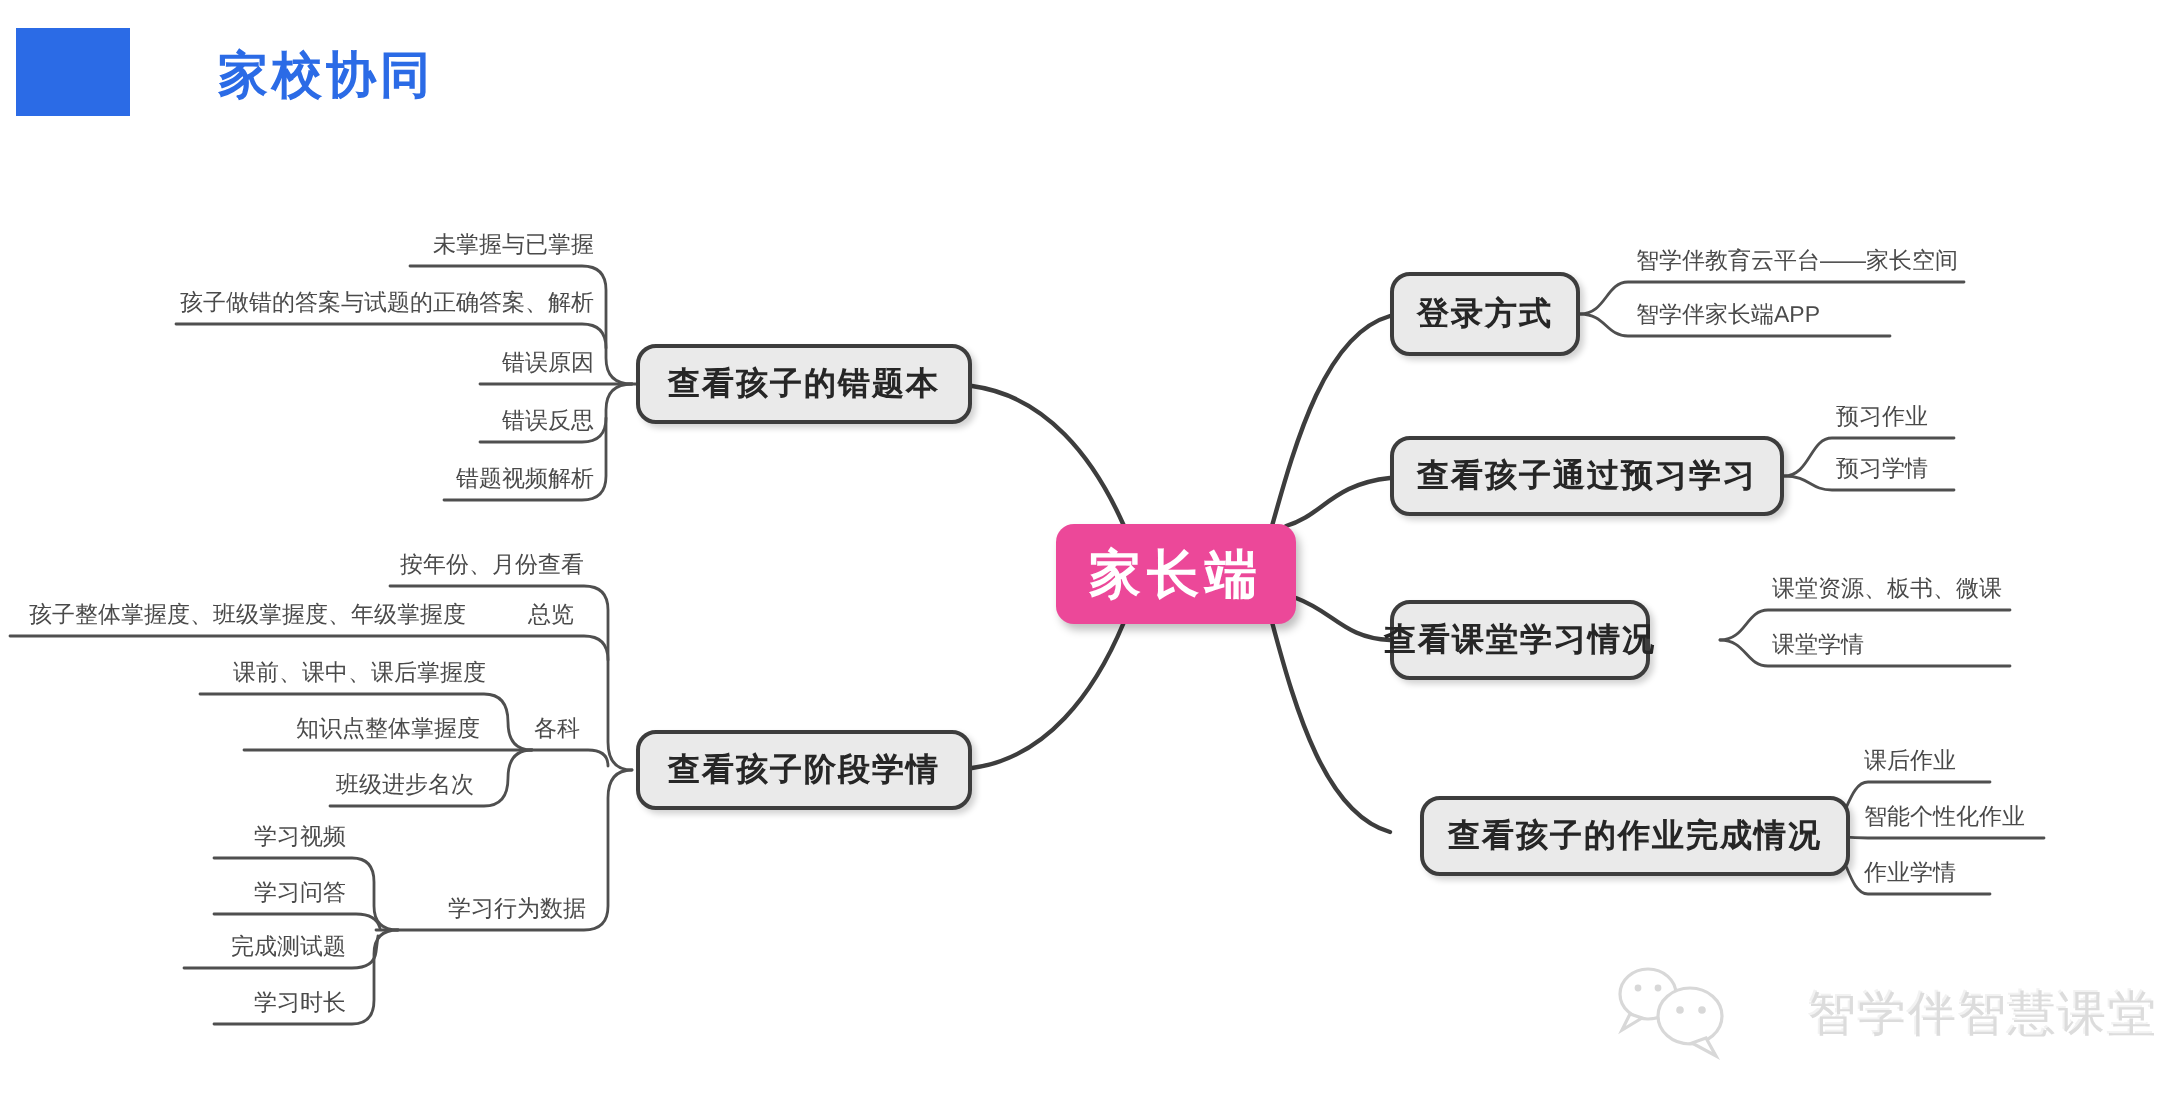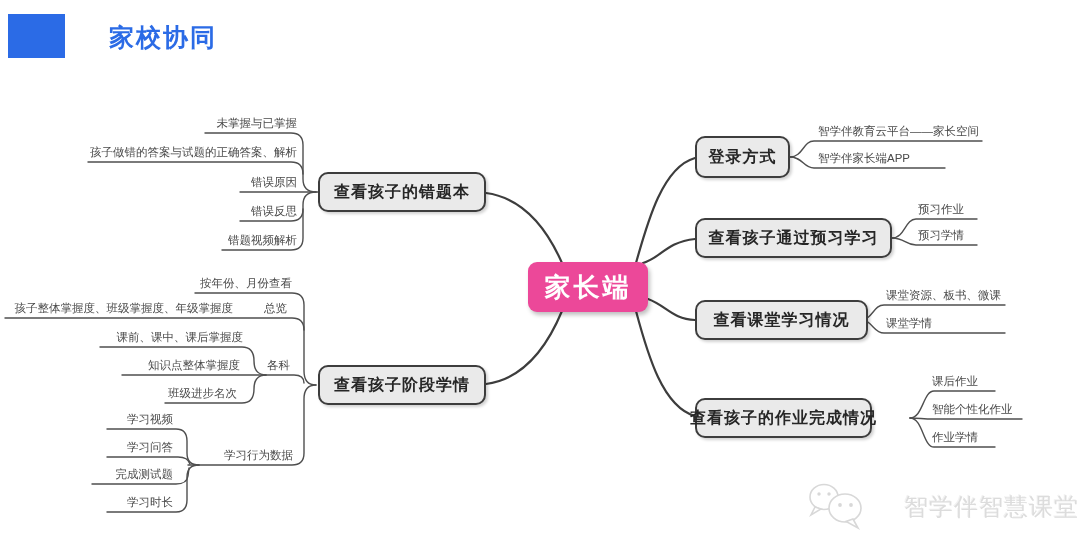--- a/index.html
+++ b/index.html
@@ -68,22 +68,22 @@
       <path d="M 910 418 C 923 418 923 447 934 447 H 995"></path>
     </g>
   </svg>
 
   <div class="center-node" style="left:528px;top:262px;width:120px;height:50px">家长端</div>
 
   <div class="branch" style="left:318px;top:365px;width:168px;height:40px">查看孩子阶段学情</div>
   <div class="branch" style="left:318px;top:172px;width:168px;height:40px">查看孩子的错题本</div>
   <div class="branch" style="left:695px;top:218px;width:197px;height:40px">查看孩子通过预习学习</div>
   <div class="branch" style="left:695px;top:136px;width:95px;height:42px">登录方式</div>
-  <div class="branch" style="left:695px;top:300px;width:173px;height:40px">查看课堂学习情况</div>
-  <div class="branch" style="left:695px;top:398px;width:177px;height:40px">查看孩子的作业完成情况</div>
+  <div class="branch" style="left:695px;top:300px;width:130px;height:40px">查看课堂学习情况</div>
+  <div class="branch" style="left:710px;top:398px;width:215px;height:40px">查看孩子的作业完成情况</div>
 
   <span class="leaf r" style="right:783px;top:116px">未掌握与已掌握</span>
   <span class="leaf r" style="right:783px;top:145px">孩子做错的答案与试题的正确答案、解析</span>
   <span class="leaf r" style="right:783px;top:175px">错误原因</span>
   <span class="leaf r" style="right:783px;top:204px">错误反思</span>
   <span class="leaf r" style="right:783px;top:233px">错题视频解析</span>
 
   <span class="leaf r" style="right:793px;top:301px">总览</span>
   <span class="leaf r" style="right:788px;top:276px">按年份、月份查看</span>
   <span class="leaf r" style="right:847px;top:301px">孩子整体掌握度、班级掌握度、年级掌握度</span>

